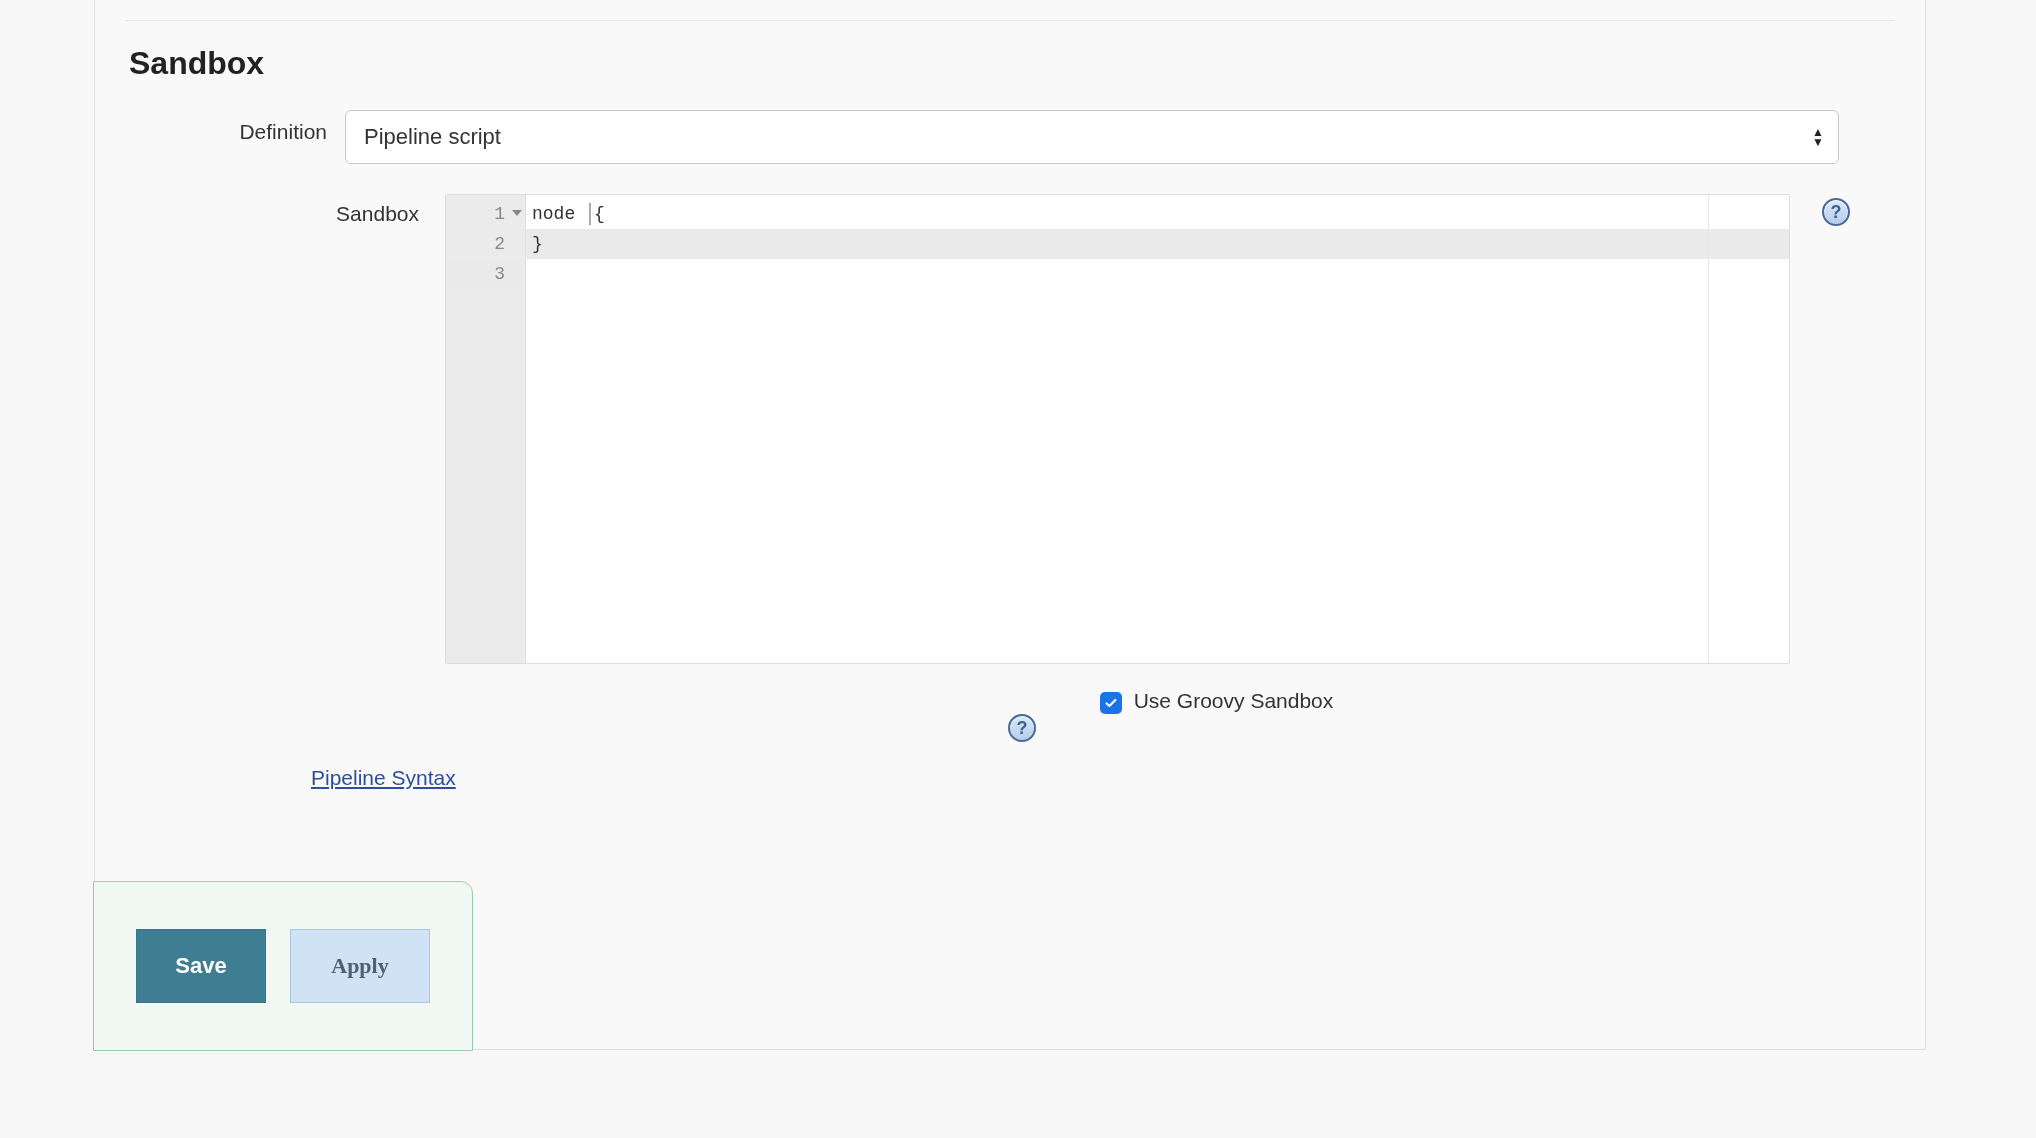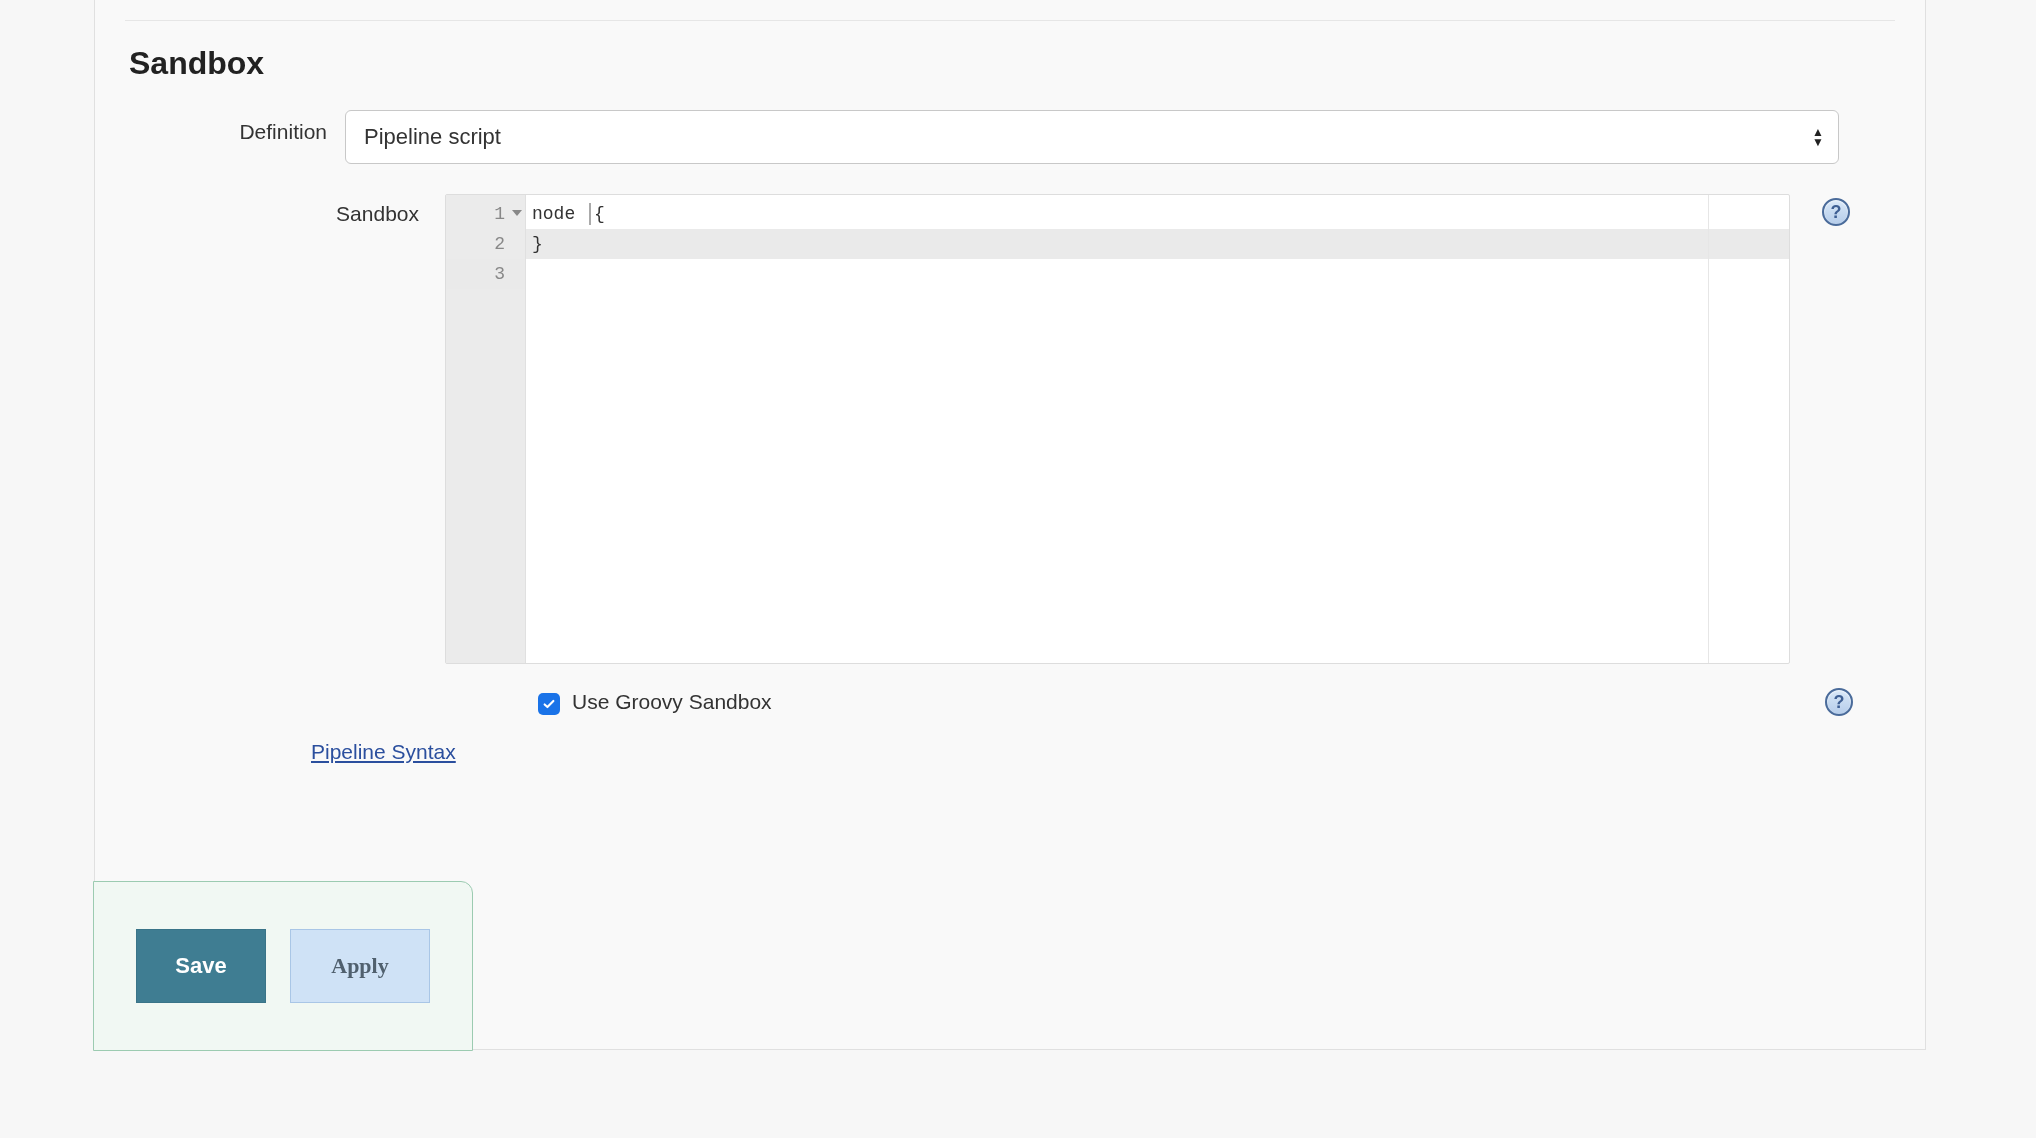--- a/index.html
+++ b/index.html
@@ -182,20 +182,21 @@
   .help-col {
     width: 60px;
     display: flex;
     justify-content: flex-end;
     padding-top: 4px;
   }
   .sandbox-row {
     display: flex;
     align-items: center;
     margin-top: 24px;
+    flex-direction: column;
   }
   .sandbox-inner {
     margin-left: 347px;
     display: flex;
     align-items: center;
     gap: 12px;
     flex: 1;
   }
   .checkbox {
     width: 22px; height: 22px;

